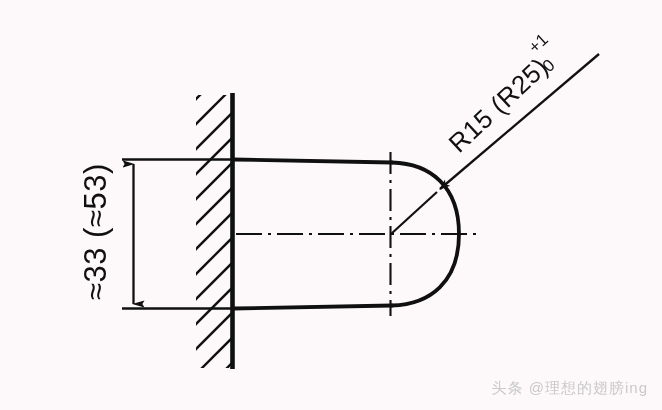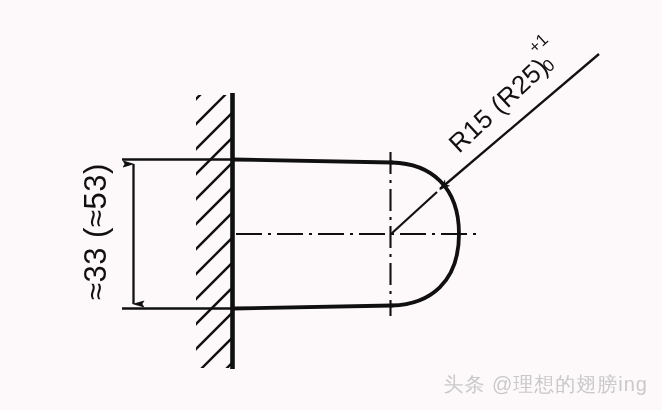--- a/index.html
+++ b/index.html
@@ -40,21 +40,21 @@
     letter-spacing: 0.5px;
   }
   .tol-text {
     font-size: 17px;
   }
   .watermark {
     position: absolute;
     right: 14px;
     bottom: 12px;
     font-family: "Liberation Sans", sans-serif;
-    font-size: 20px;
+    font-size: 15px;
     color: #c9c9c9;
     letter-spacing: 1px;
     white-space: nowrap;
     user-select: none;
   }
 </style>
 </head>
 <body>
 
 <div id="drawing-root">

